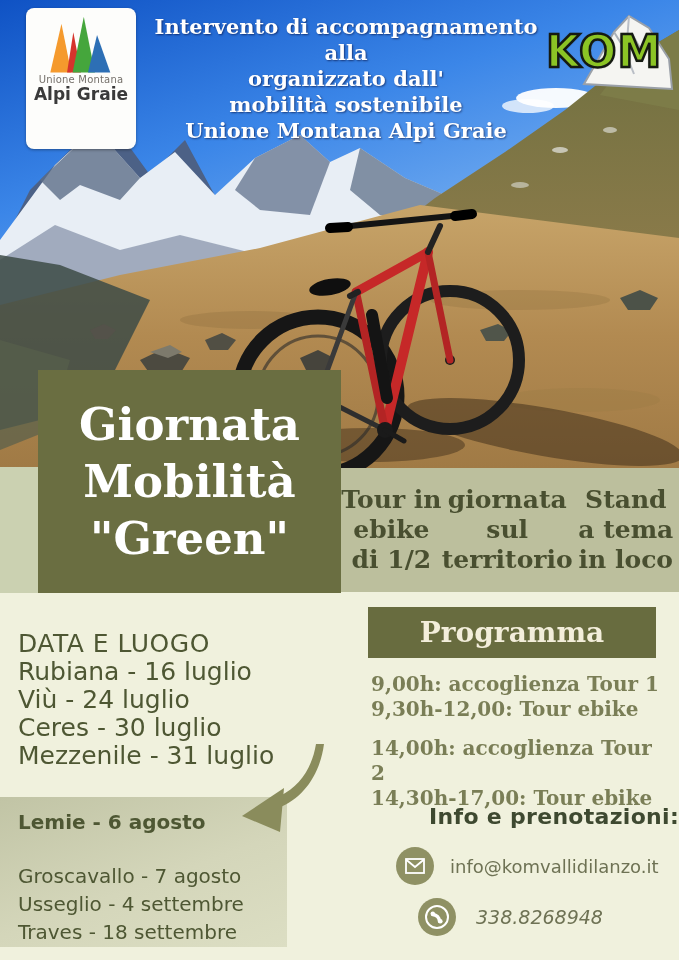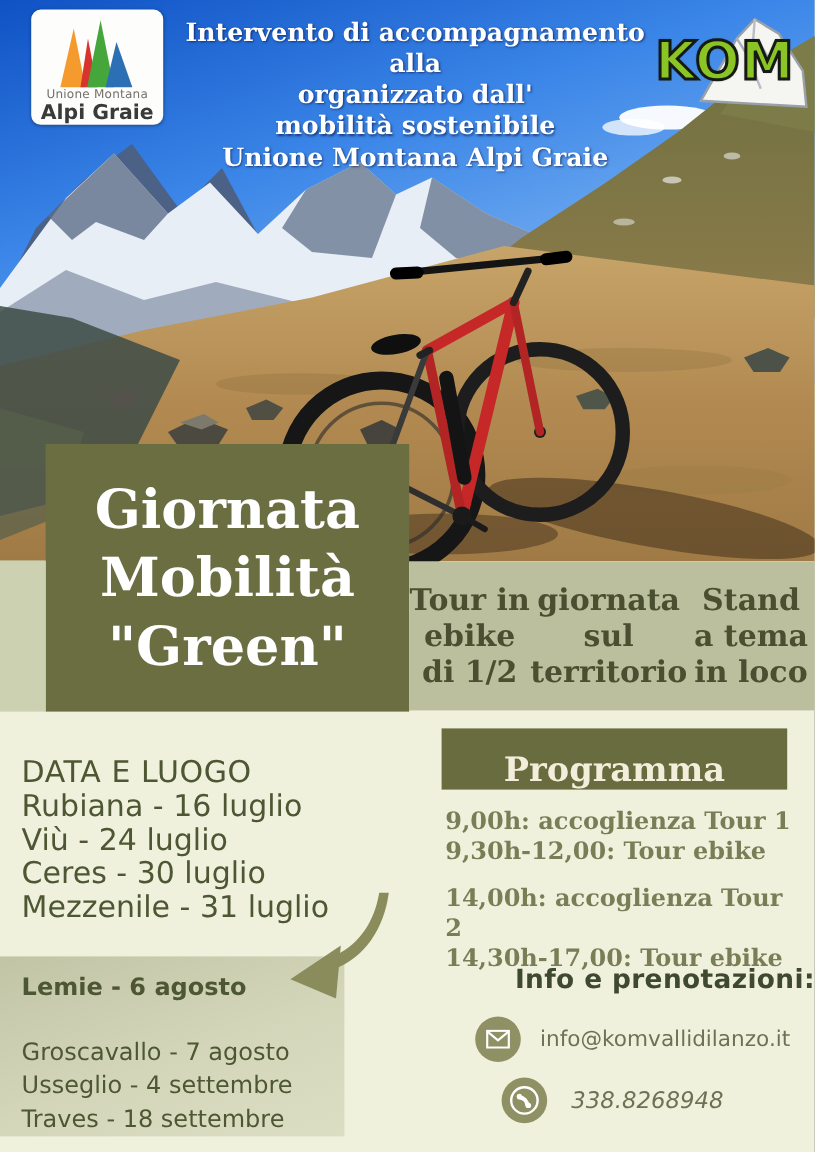--- a/index.html
+++ b/index.html
@@ -9,21 +9,21 @@
     font-family:"DejaVu Sans",sans-serif;
   }
   .abs{position:absolute;}
 
   
   .photo{left:0;top:0;width:679px;height:468px;overflow:hidden;}
   .photo svg{display:block;}
 
   
   .logo-box{
-    left:26px;top:8px;width:110px;height:96px;background:#fdfdfb;border-radius:8px;
+    left:26px;top:8px;width:110px;height:141px;background:#fdfdfb;border-radius:8px;
     display:flex;flex-direction:column;align-items:center;justify-content:flex-start;
     box-shadow:0 1px 3px rgba(0,0,0,.35);
   }
   .logo-box svg{margin-top:6px;}
   .logo-line1{font-size:10px;color:#75706a;letter-spacing:.2px;line-height:11px;}
   .logo-line2{font-size:17px;font-weight:bold;color:#3a3a3a;line-height:18px;}
 
   .header-title{
     left:140px;top:14px;width:412px;text-align:center;
     font-family:"DejaVu Serif",serif;font-weight:bold;
@@ -65,21 +65,21 @@
     color:#4e5733;font-size:20px;line-height:28px;
   }
   .highlight-box .lead{font-weight:bold;}
   .highlight-box .upcoming{margin-top:26px;}
 
   .arrow-wrap{left:238px;top:740px;width:100px;height:92px;}
 
   
   .program-box{
     left:368px;top:607px;width:288px;height:51px;background:#686c3f;
-    display:flex;align-items:flex-end;justify-content:center;
+    display:flex;align-items:center;justify-content:center;
     font-family:"DejaVu Serif",serif;font-weight:bold;font-size:28px;color:#f3eedb;
   }
   .schedule{
     left:371px;top:672px;width:300px;
     font-family:"DejaVu Serif",serif;font-weight:bold;font-size:20px;line-height:25px;
     color:#7a7e56;
   }
   .schedule .block2{margin-top:14px;}
 
   .info-heading{

